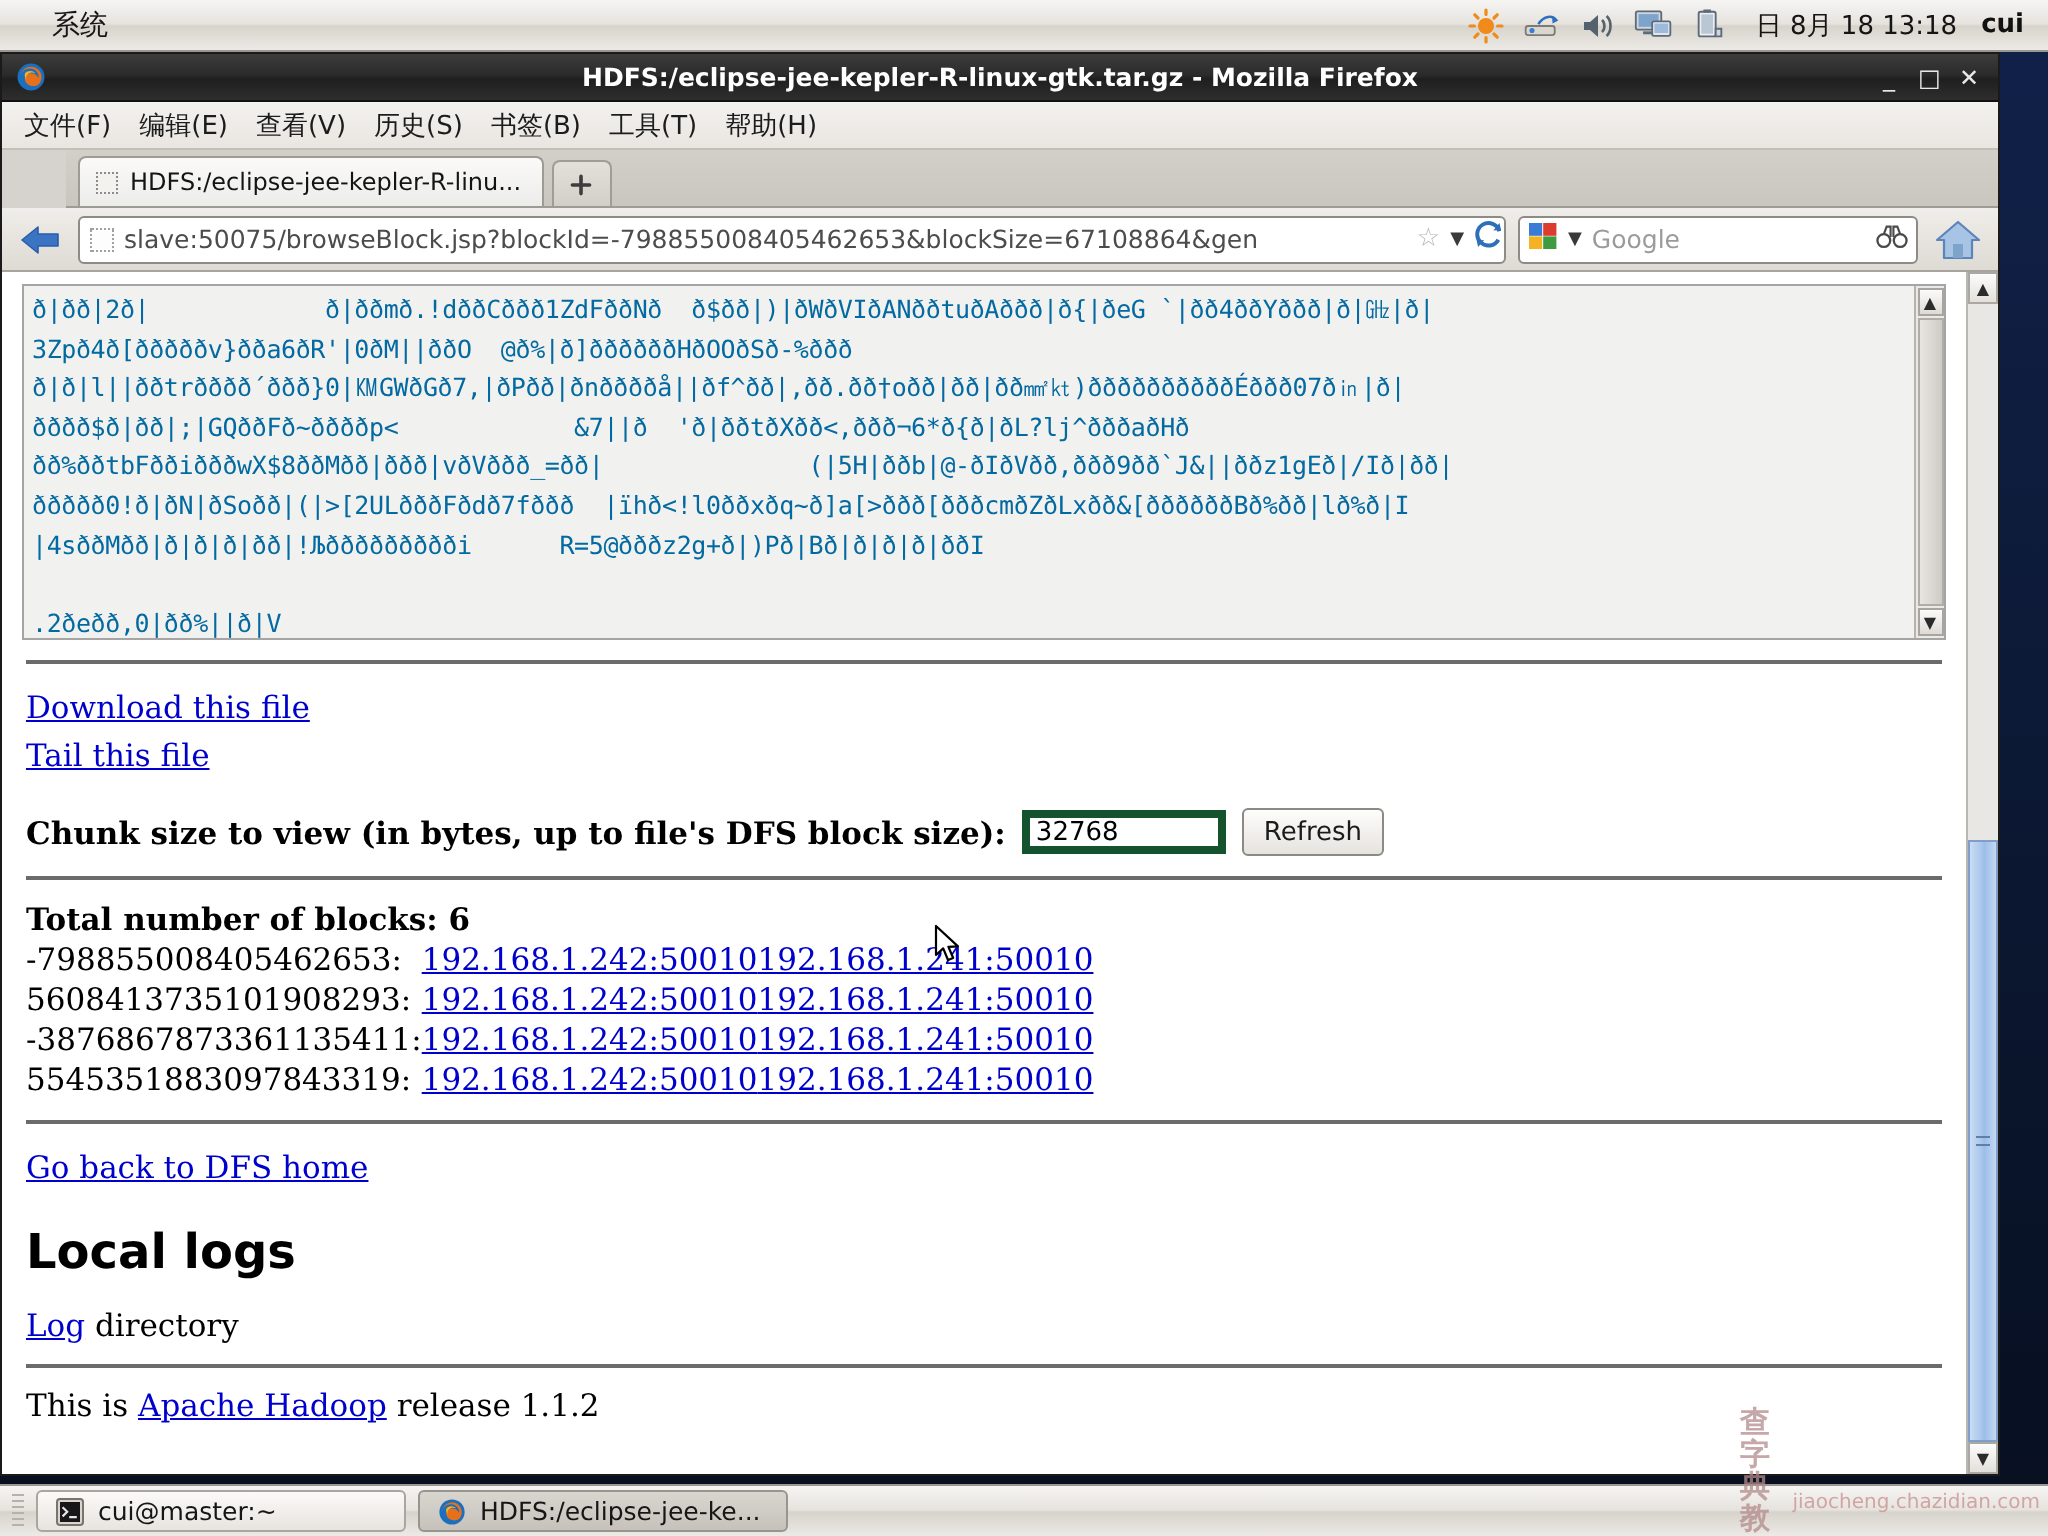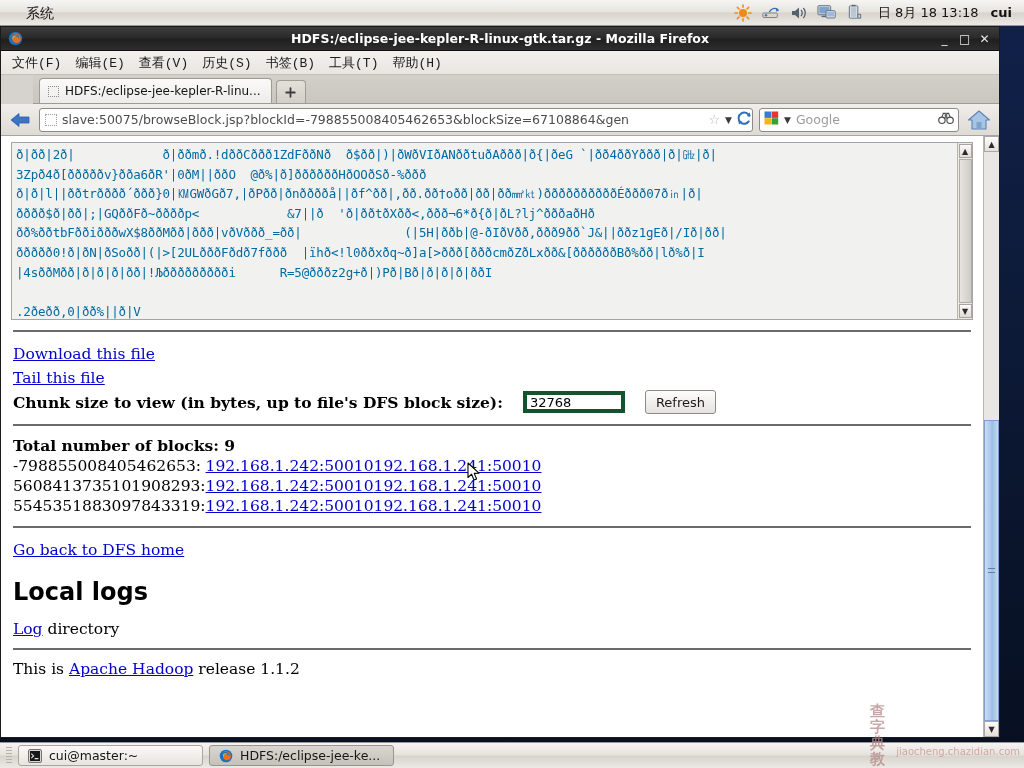--- a/index.html
+++ b/index.html
@@ -60,21 +60,21 @@
   .title-buttons { margin-left: auto; display:flex; align-items:center; gap:9px; padding-right: 9px; z-index:2;}
   .tb { color: #e8e8e8; font-size: 12px; line-height: 12px; width:11px; text-align:center; font-family:"DejaVu Sans", sans-serif;}
 
   .menubar {
     height: 24px; flex: 0 0 24px;
     background: linear-gradient(180deg,#f3f1ee 0%, #e9e6e1 100%);
     border-bottom: 1px solid #c3bfb9;
     display: flex; align-items: center; padding-left: 4px;
     font-size: 13px; color: #1c1c1c;
   }
-  .menu-item { padding: 3px 7px; border-radius: 2px; white-space: nowrap; font-family: Liberation Mono, monospace; }
+  .menu-item { padding: 3px 7px; border-radius: 2px; white-space: nowrap; }
 
   .tabstrip {
     height: 29px; flex: 0 0 29px;
     background: linear-gradient(180deg,#d3cfc9 0%, #c9c5bf 100%);
     display: flex; align-items: flex-end; padding-left: 6px;
     border-bottom: 1px solid #9e9a94;
     margin-left: 32px;
   }
   .tab {
     height: 25px; display:flex; align-items:center; gap:6px;
@@ -160,21 +160,21 @@
   .iscroll-thumb { width: 13px; flex: 1 1 auto; margin: 1px 0; background: linear-gradient(90deg,#e7e5e1,#cfccc7); border:1px solid #b0ada8;}
 
   hr.rule {
     border: none; border-top: 2px solid #6b6b6b;
     margin: 10px 12px 10px 12px;
   }
   .content { padding: 0 12px; }
   a.link { color: #0000cc; text-decoration: underline; }
   .row-links { font-size: 15.5px; line-height: 24px; }
   .lbl-bold { font-weight: bold; font-size: 15.5px; }
-  .chunk-row { display:flex; align-items:center; gap: 20px; margin-top: 0;}
+  .chunk-row { display:flex; align-items:center; gap: 8px; margin-top: 14px;}
   .chunk-input {
     width: 102px; height: 22px; border: 4px solid #14532d; background: #fff;
     font-family: "DejaVu Sans", sans-serif; font-size: 13px; color:#000;
     padding: 0 3px;
   }
   .refresh-btn {
     height: 24px; padding: 0 10px;
     background: linear-gradient(180deg,#fdfdfc 0%, #e6e3df 100%);
     border: 1px solid #8d8a85; border-radius: 3px;
     font-family: "DejaVu Sans", sans-serif; font-size: 13px; color: #1b1b1b;
@@ -445,34 +445,39 @@
           <div class="chunk-row">
             <span class="lbl-bold">Chunk size to view (in bytes, up to file's DFS block size):</span>
             <input class="chunk-input" type="text" value="32768" style="">
             <button class="refresh-btn">Refresh</button>
           </div>
         </div>
 
         <hr class="rule">
 
         <div class="content">
-          <div class="blocks-title">Total number of blocks: 9</div>
+          <div class="blocks-title">Total number of blocks: 6</div>
           <table class="blocks">
             <tbody>
               <tr>
                 <td class="blockid">-798855008405462653:</td>
                 <td class="dn"><a class="link" href="#">192.168.1.242:50010</a></td>
                 <td class="dn"><a class="link" href="#">192.168.1.241:50010</a></td>
               </tr>
               <tr>
                 <td class="blockid">5608413735101908293:</td>
                 <td class="dn"><a class="link" href="#">192.168.1.242:50010</a></td>
                 <td class="dn"><a class="link" href="#">192.168.1.241:50010</a></td>
               </tr>
               <tr>
+                <td class="blockid">-3876867873361135411:</td>
+                <td class="dn"><a class="link" href="#">192.168.1.242:50010</a></td>
+                <td class="dn"><a class="link" href="#">192.168.1.241:50010</a></td>
+              </tr>
+              <tr>
                 <td class="blockid">5545351883097843319:</td>
                 <td class="dn"><a class="link" href="#">192.168.1.242:50010</a></td>
                 <td class="dn"><a class="link" href="#">192.168.1.241:50010</a></td>
               </tr>
             </tbody>
           </table>
         </div>
 
         <hr class="rule">
 

